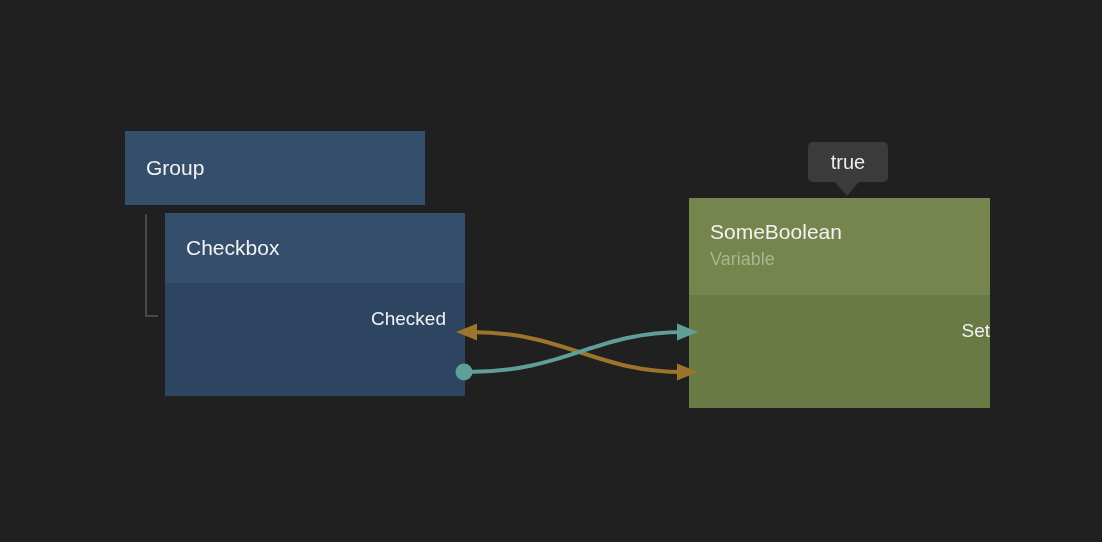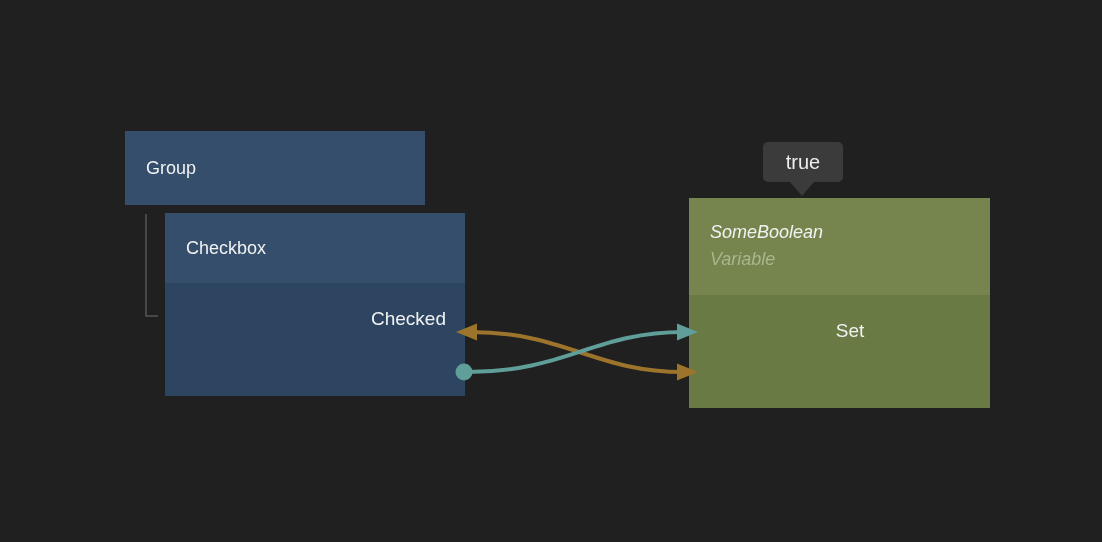--- a/index.html
+++ b/index.html
@@ -33,21 +33,21 @@
     left: 125px; top: 131px;
     width: 300px; height: 74px;
     background: var(--node-blue-header);
   }
   .group-node .node-title {
     line-height: 74px;
     padding-left: 21px;
   }
   .node-title {
     color: var(--title-text);
-    font-size: 18px;
+    font-size: 21px;
     font-weight: 400;
     white-space: nowrap;
   }
 
   
   .checkbox-node {
     left: 165px; top: 213px;
     width: 300px; height: 183px;
   }
   .checkbox-node .node-header {
@@ -65,32 +65,31 @@
     padding-left: 38px;
   }
   .port-row {
     height: 40px;
     line-height: 40px;
     font-size: 19px;
     color: var(--port-text);
     white-space: nowrap;
   }
   .port-row.out { text-align: right; padding-right: 19px; }
-  .port-row.in  { text-align: center;  padding-left: 21px; }
+  .port-row.in  { text-align: right;  padding-left: 21px; }
 
   
   .variable-node {
     left: 689px; top: 198px;
     width: 301px; height: 210px;
   }
   .variable-node .node-header {
     height: 97px;
     background: var(--node-green-header);
     padding: 20px 16px 0 21px;
-    font-style: italic;
   }
   .variable-node .node-header .node-title { line-height: 28px; }
   .node-subtitle {
     color: var(--subtitle-text);
     font-size: 18px;
     line-height: 26px;
     white-space: nowrap;
   }
   .variable-node .node-body {
     height: 113px;
@@ -103,21 +102,21 @@
     position: absolute;
     left: 0; top: 0;
     width: 1102px; height: 542px;
     z-index: 2;
     pointer-events: none;
   }
 
   
   .tooltip {
     position: absolute;
-    left: 763px; top: 142px;
+    left: 808px; top: 142px;
     width: 80px; height: 40px;
     background: var(--tooltip-bg);
     border-radius: 5px;
     z-index: 3;
     text-align: center;
     line-height: 40px;
     color: #ededed;
     font-size: 20px;
   }
   .tooltip::after {

